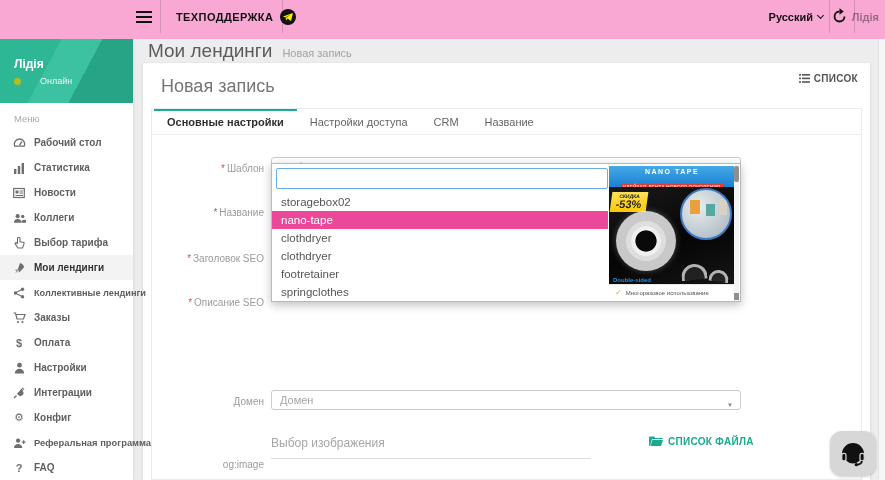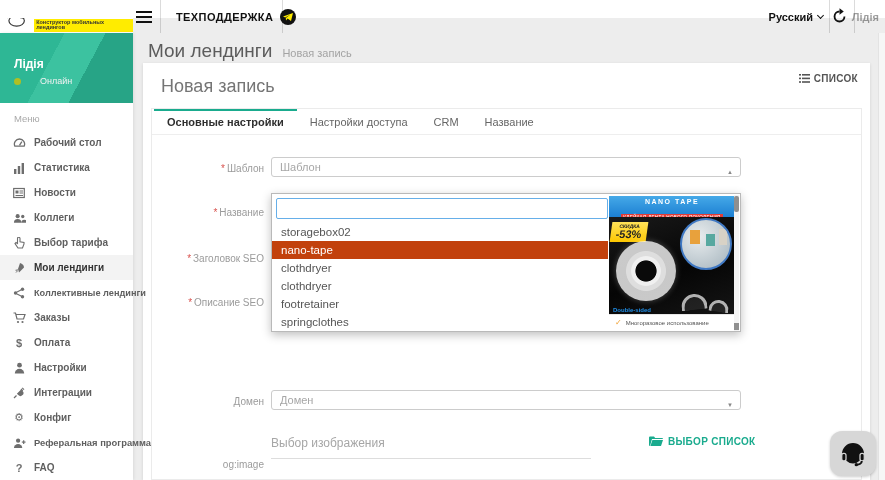--- a/index.html
+++ b/index.html
@@ -1,20 +1,20 @@
 <!DOCTYPE html>
 <html><head>
 <meta charset="utf-8">
 <style>
   * { margin:0; padding:0; box-sizing:border-box; }
   html,body { width:885px; height:480px; overflow:hidden; }
   body { font-family:"Liberation Sans","DejaVu Sans",sans-serif; background:#ededed; position:relative; }
 
   
-  #topbar { position:absolute; top:0; left:0; width:885px; height:18px; background:#ffffff; z-index:30; }
+  #topbar { position:absolute; top:0; left:0; width:885px; height:39px; background:#f9a8d4; z-index:30; }
   #logo-box { position:absolute; top:0; left:0; width:133px; height:33px; background:#fff; display:flex; align-items:center; padding-left:6px; }
   #logo-text { line-height:1; }
   #logo-title { font-size:15px; font-weight:bold; color:#111; letter-spacing:.2px; }
   #logo-subtitle { font-size:5.5px; font-weight:bold; color:#333; background:#ffec00; padding:1px 2px; display:inline-block; margin-top:1px; }
   .vdiv { position:absolute; top:0; height:33px; width:1px; background:rgba(0,0,0,.14); }
   #hamburger { position:absolute; left:136px; top:8px; width:16px; height:16px; cursor:pointer; }
   #hamburger i { display:block; height:2px; background:#111; margin:3px 0; }
   #support-btn { position:absolute; left:176px; top:0; height:33px; display:flex; align-items:center; gap:7px; cursor:pointer; }
   #support-label { font-size:11px; font-weight:bold; color:#111; letter-spacing:.4px; }
   #tg-icon { width:16px; height:16px; background:#111; border-radius:50%; position:relative; }
@@ -56,25 +56,25 @@
   #tabs { display:flex; border-bottom:1px solid #eee; padding-left:2px; }
   .tab { padding:5px 13px 6px; font-size:11px; color:#666; cursor:pointer; border-top:2px solid transparent; }
   .tab.active { font-weight:bold; color:#2f2f2f; border-top:2px solid #1aab8e; }
 
   
   .flabel { position:absolute; left:4px; width:108px; text-align:right; font-size:10px; color:#9b9b9b; }
   .req { color:#d9534f; margin-right:2px; }
   .selbox { position:absolute; left:119px; width:470px; height:20px; border:1px solid #ccc; border-radius:3px; background:#fff; font-size:11px; color:#a6a6a6; line-height:18px; padding-left:8px; cursor:pointer; }
   .selbox .caret { position:absolute; right:7px; top:5px; font-size:6px; color:#888; }
 
-  #dropdown { position:absolute; left:119px; top:84px; width:470px; height:139px; background:#fff; border:1px solid #b9b9b9; box-shadow:0 3px 9px rgba(0,0,0,.25); z-index:15; }
+  #dropdown { position:absolute; left:119px; top:54px; width:470px; height:139px; background:#fff; border:1px solid #b9b9b9; box-shadow:0 3px 9px rgba(0,0,0,.25); z-index:15; }
   #dd-search { position:absolute; left:4px; top:4px; width:332px; height:21px; border:1px solid #66afe9; border-radius:2px; font-size:11px; padding:0 5px; outline:none; font-family:inherit; }
   #dd-options { position:absolute; left:0; top:29px; width:336px; }
   .dd-opt { height:18px; line-height:18px; font-size:11.5px; color:#555; padding-left:9px; cursor:pointer; }
-  .dd-opt.selected { background:#c2410c; color:#fff; }
+  .dd-opt.selected { background:#ec4899; color:#fff; }
   #dd-scroll { position:absolute; right:1px; top:1px; width:5px; height:136px; background:#f4f4f4; }
   #dd-thumb { position:absolute; top:1px; left:0; width:5px; height:16px; background:#8f8f8f; border-radius:2px; }
   #dd-thumb2 { position:absolute; bottom:1px; left:0; width:5px; height:7px; background:#8f8f8f; }
 
   
   #preview { position:absolute; left:337px; top:2px; width:126px; height:134px; }
   #ad-header { height:21px; background:linear-gradient(#45a9e8,#1c7fd2); text-align:center; padding-top:2px; }
   #ad-title { font-size:7px; font-weight:bold; color:#fff; letter-spacing:1.5px; }
   #ad-sub { display:inline-block; font-size:4.6px; color:#fff; background:#e23b35; padding:1px 2px; margin-top:0px; letter-spacing:.3px; }
   #ad-body { height:97px; background:linear-gradient(160deg,#1a1a1a,#050505 55%,#151515); position:relative; overflow:hidden; }
@@ -383,21 +383,21 @@
         <span>Домен</span>
         <span class="caret">▼</span>
       </div>
 
       <div id="og-input">Выбор изображения</div>
       <div id="file-btn">
         <svg width="14" height="11" viewBox="0 0 14 11">
             <path d="M0 1.5A1 1 0 0 1 1 .5h4l1.2 1.5H13a1 1 0 0 1 1 1V3H3L1 10H1a1 1 0 0 1-1-1z" fill="#1aab8e"></path>
             <path d="M3.4 4h10.6l-2 6H1.4z" fill="#1aab8e"></path>
           </svg>
-        <span>ВЫБОР СПИСОК</span>
+        <span>СПИСОК ФАЙЛА</span>
       </div>
     </div>
   </div>
 </div>
 
 <div id="support-widget">
   <svg width="30" height="30" viewBox="0 0 24 24">
     <circle cx="12" cy="12" r="7.5" fill="#111"></circle>
     <path d="M4.5 14v-2a7.5 7.5 0 0 1 15 0v2" fill="none" stroke="#111" stroke-width="2.6"></path>
     <rect x="3" y="11.5" width="3.4" height="6" rx="1.6" fill="#111" stroke="#d7d7d7" stroke-width="1"></rect>

